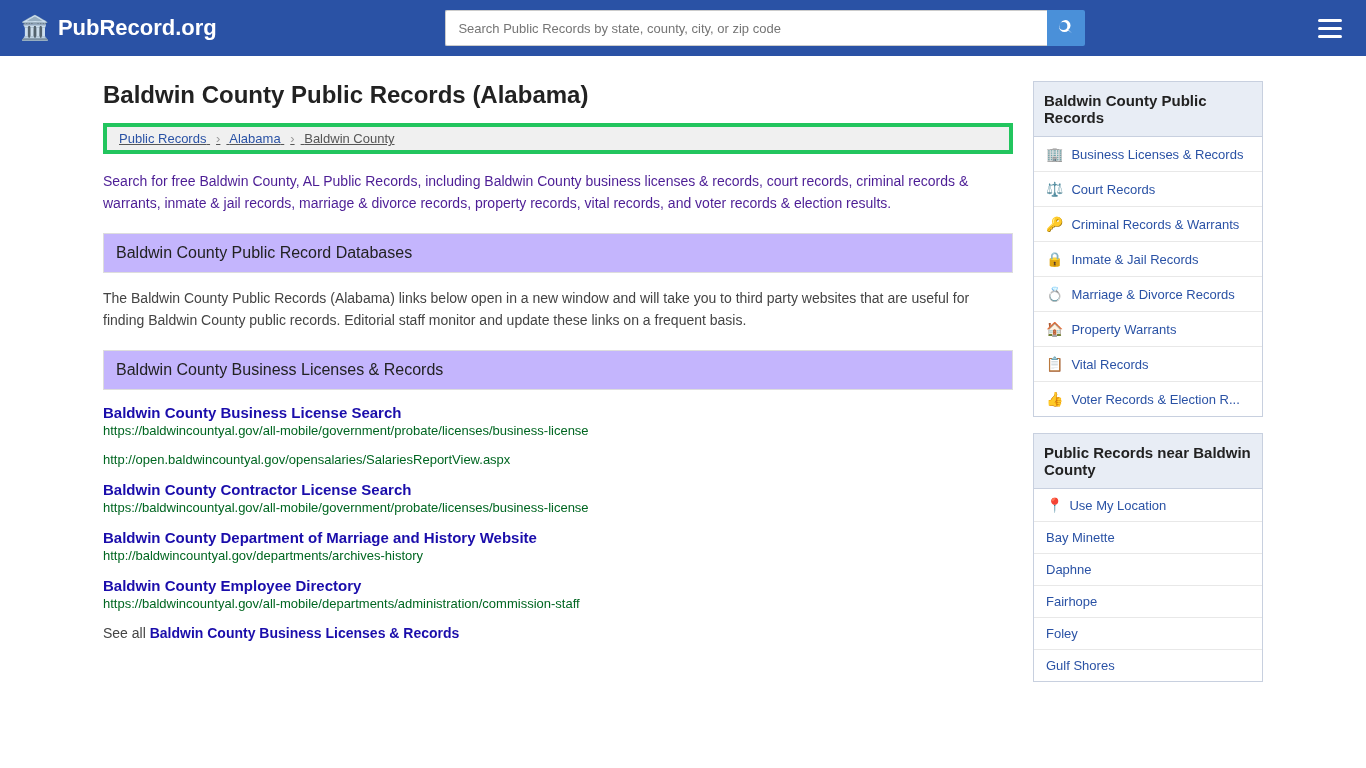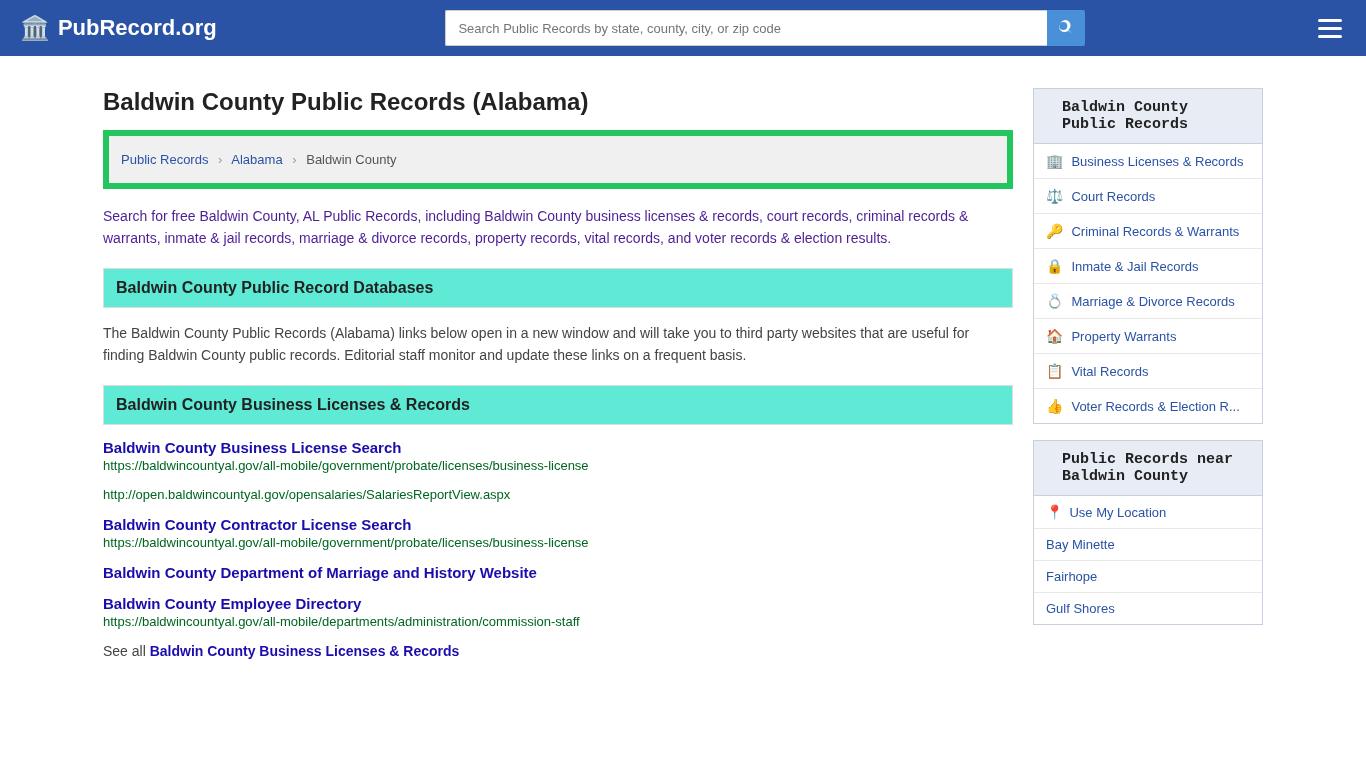--- a/index.html
+++ b/index.html
@@ -72,65 +72,66 @@
       display: block;
       width: 24px;
       height: 3px;
       background: #fff;
       border-radius: 2px;
     }
 
     
     .content-wrapper {
       max-width: 1200px;
-      margin: 12px auto;
+      margin: 5px auto;
       padding: 20px 20px 20px 20px;
       display: flex;
       gap: 20px;
     }
 
     
     .main-content {
       flex: 1;
     }
 
     .page-title {
       font-size: 24px;
       font-weight: bold;
       color: #222;
       margin-bottom: 14px;
     }
 
     .breadcrumb {
       background: #f0f0f0;
-      padding: 16px 12px;
+      padding: 4px 12px;
       font-size: 13px;
       color: #555;
       margin-bottom: 16px;
-      border: 6px solid #22c55e;
+      border: 4px solid #22c55e;
+      text-decoration: underline;
     }
     .breadcrumb a {
       color: #2a52a5;
       text-decoration: none;
     }
     .breadcrumb .sep { margin: 0 6px; color: #999; }
 
     .intro-text {
       font-size: 14px;
       line-height: 1.6;
       color: #4c1d95;
       margin-bottom: 18px;
     }
 
     .section-header {
-      background: #5eead4;
+      background: #c4b5fd;
       border: 1px solid #ddd;
       padding: 10px 12px;
       font-size: 16px;
-      font-weight: bold;
+      font-weight: normal;
       color: #222;
       margin-bottom: 14px;
     }
 
     .db-desc {
       font-size: 14px;
       line-height: 1.6;
       color: #444;
       margin-bottom: 18px;
     }
@@ -167,27 +168,26 @@
       width: 230px;
       flex-shrink: 0;
     }
 
     .sidebar-section {
       margin-bottom: 16px;
     }
 
     .sidebar-title {
       background: #e8edf5;
-      padding: 10px 28px;
+      padding: 10px 10px;
       font-size: 15px;
       font-weight: bold;
       color: #222;
       border: 1px solid #c8d0df;
       border-bottom: none;
-      font-family: Liberation Mono, monospace;
     }
 
     .sidebar-list {
       border: 1px solid #c8d0df;
       background: #fff;
     }
 
     .sidebar-item {
       display: flex;
       align-items: center;
@@ -280,20 +280,21 @@
         <span class="record-url">http://open.baldwincountyal.gov/opensalaries/SalariesReportView.aspx</span>
       </div>
 
       <div class="record-entry">
         <a href="#" class="record-title">Baldwin County Contractor License Search</a>
         <span class="record-url">https://baldwincountyal.gov/all-mobile/government/probate/licenses/business-license</span>
       </div>
 
       <div class="record-entry">
         <a href="#" class="record-title">Baldwin County Department of Marriage and History Website</a>
+        <span class="record-url">http://baldwincountyal.gov/departments/archives-history</span>
       </div>
 
       <div class="record-entry">
         <a href="#" class="record-title">Baldwin County Employee Directory</a>
         <span class="record-url">https://baldwincountyal.gov/all-mobile/departments/administration/commission-staff</span>
       </div>
 
     </div>
 
     <p class="see-all">
@@ -346,21 +347,23 @@
 
     <div class="sidebar-section">
       <div class="sidebar-title">Public Records near Baldwin County</div>
       <div class="sidebar-list">
 
         <a href="#" class="nearby-item location">
           <span class="nearby-icon">📍</span>
           <span>Use My Location</span>
         </a>
         <a href="#" class="nearby-item">Bay Minette</a>
+        <a href="#" class="nearby-item">Daphne</a>
         <a href="#" class="nearby-item">Fairhope</a>
+        <a href="#" class="nearby-item">Foley</a>
         <a href="#" class="nearby-item">Gulf Shores</a>
 
       </div>
     </div>
 
   </aside>
 
 </div>
 
 </body></html>

